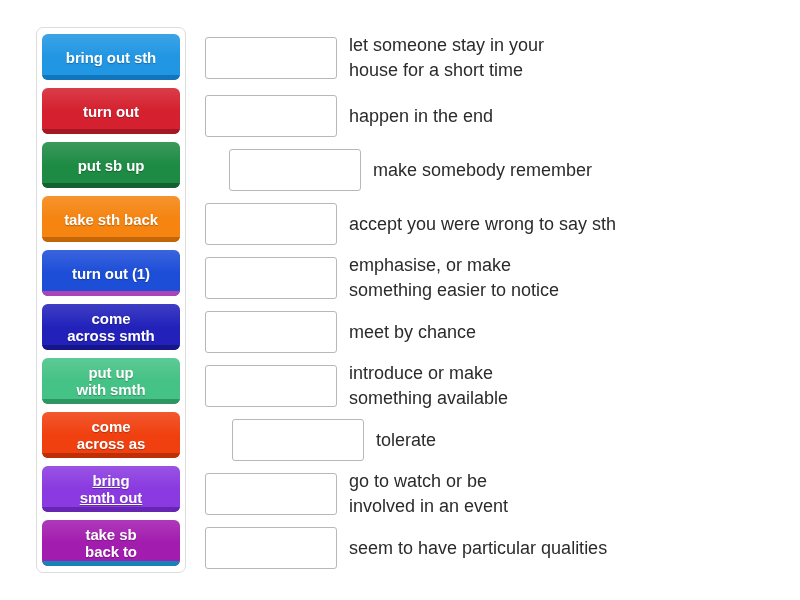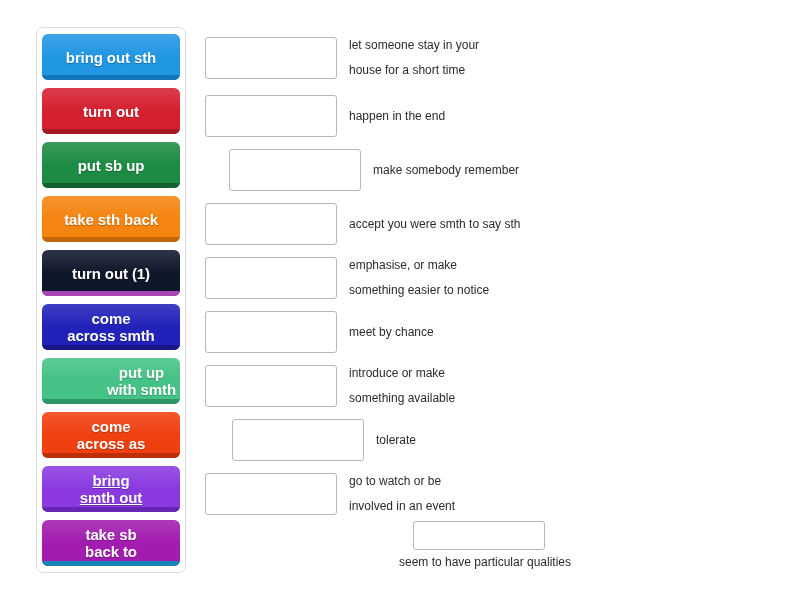--- a/index.html
+++ b/index.html
@@ -103,21 +103,21 @@
     width: 132px;
     min-width: 132px;
     height: 42px;
     border: 1px solid #b8b8b8;
     border-radius: 3px;
     background: #ffffff;
     margin-right: 12px;
   }
 
   .definition {
-    font-size: 12px;
+    font-size: 18px;
     line-height: 25px;
     color: #2b2b2b;
     white-space: pre-line;
     font-family: "Liberation Sans", sans-serif;
   }
 </style>
 </head>
 <body>
 
 <div id="app">
@@ -132,30 +132,30 @@
         <span class="tile-label">turn out</span>
       </div>
       <div class="tile" style="background: rgb(30, 139, 68); --lip: #146030;">
         <span style="position: absolute; left: 0px; right: 0px; bottom: 0px; height: 5px; border-bottom-left-radius: 6px; border-bottom-right-radius: 6px; z-index: 1; background: rgb(20, 96, 48);"></span>
         <span class="tile-label">put sb up</span>
       </div>
       <div class="tile" style="background: rgb(245, 132, 16); --lip: #c3660a;">
         <span style="position: absolute; left: 0px; right: 0px; bottom: 0px; height: 5px; border-bottom-left-radius: 6px; border-bottom-right-radius: 6px; z-index: 1; background: rgb(195, 102, 10);"></span>
         <span class="tile-label">take sth back</span>
       </div>
-      <div class="tile" style="background: #0f172a; --lip: #ab45b5;">
+      <div class="tile" style="background: #1d4ed8; --lip: #ab45b5;">
         <span style="position: absolute; left: 0px; right: 0px; bottom: 0px; height: 5px; border-bottom-left-radius: 6px; border-bottom-right-radius: 6px; z-index: 1; background: rgb(171, 69, 181);"></span>
         <span class="tile-label">turn out (1)</span>
       </div>
       <div class="tile" style="background: rgb(34, 34, 187); --lip: #16168a;">
         <span style="position: absolute; left: 0px; right: 0px; bottom: 0px; height: 5px; border-bottom-left-radius: 6px; border-bottom-right-radius: 6px; z-index: 1; background: rgb(22, 22, 138);"></span>
         <span class="tile-label">come
 across smth</span>
       </div>
-      <div class="tile" style="background: rgb(69, 194, 133); justify-content: flex-end; --lip: #2e9664;">
+      <div class="tile" style="background: rgb(69, 194, 133); --lip: #2e9664;">
         <span style="position: absolute; left: 0px; right: 0px; bottom: 0px; height: 5px; border-bottom-left-radius: 6px; border-bottom-right-radius: 6px; z-index: 1; background: rgb(46, 150, 100);"></span>
         <span class="tile-label">put up
 with smth</span>
       </div>
       <div class="tile" style="background: rgb(240, 64, 16); --lip: #be2f08;">
         <span style="position: absolute; left: 0px; right: 0px; bottom: 0px; height: 5px; border-bottom-left-radius: 6px; border-bottom-right-radius: 6px; z-index: 1; background: rgb(190, 47, 8);"></span>
         <span class="tile-label">come
 across as</span>
       </div>
       <div class="tile" style="background: rgb(138, 58, 224); text-decoration: underline; --lip: #6725b3;">
@@ -179,21 +179,21 @@
       <div class="row" style="height: 54px;">
         <div class="drop-slot"></div>
         <div class="definition">happen in the end</div>
       </div>
       <div class="row" style="height: 54px; padding-left: 24px;">
         <div class="drop-slot"></div>
         <div class="definition">make somebody remember</div>
       </div>
       <div class="row" style="height: 54px;">
         <div class="drop-slot"></div>
-        <div class="definition">accept you were smth to say sth</div>
+        <div class="definition">accept you were wrong to say sth</div>
       </div>
       <div class="row" style="height: 54px;">
         <div class="drop-slot"></div>
         <div class="definition">emphasise, or make
 something easier to notice</div>
       </div>
       <div class="row" style="height: 54px;">
         <div class="drop-slot"></div>
         <div class="definition">meet by chance</div>
       </div>
@@ -204,19 +204,19 @@
       </div>
       <div class="row" style="height: 54px; padding-left: 27px;">
         <div class="drop-slot"></div>
         <div class="definition">tolerate</div>
       </div>
       <div class="row" style="height: 54px;">
         <div class="drop-slot"></div>
         <div class="definition">go to watch or be
 involved in an event</div>
       </div>
-      <div class="row" style="height: 54px; flex-direction: column;">
+      <div class="row" style="height: 54px;">
         <div class="drop-slot"></div>
         <div class="definition">seem to have particular qualities</div>
       </div>
     </div>
 
 </div>
 
 </body></html>

